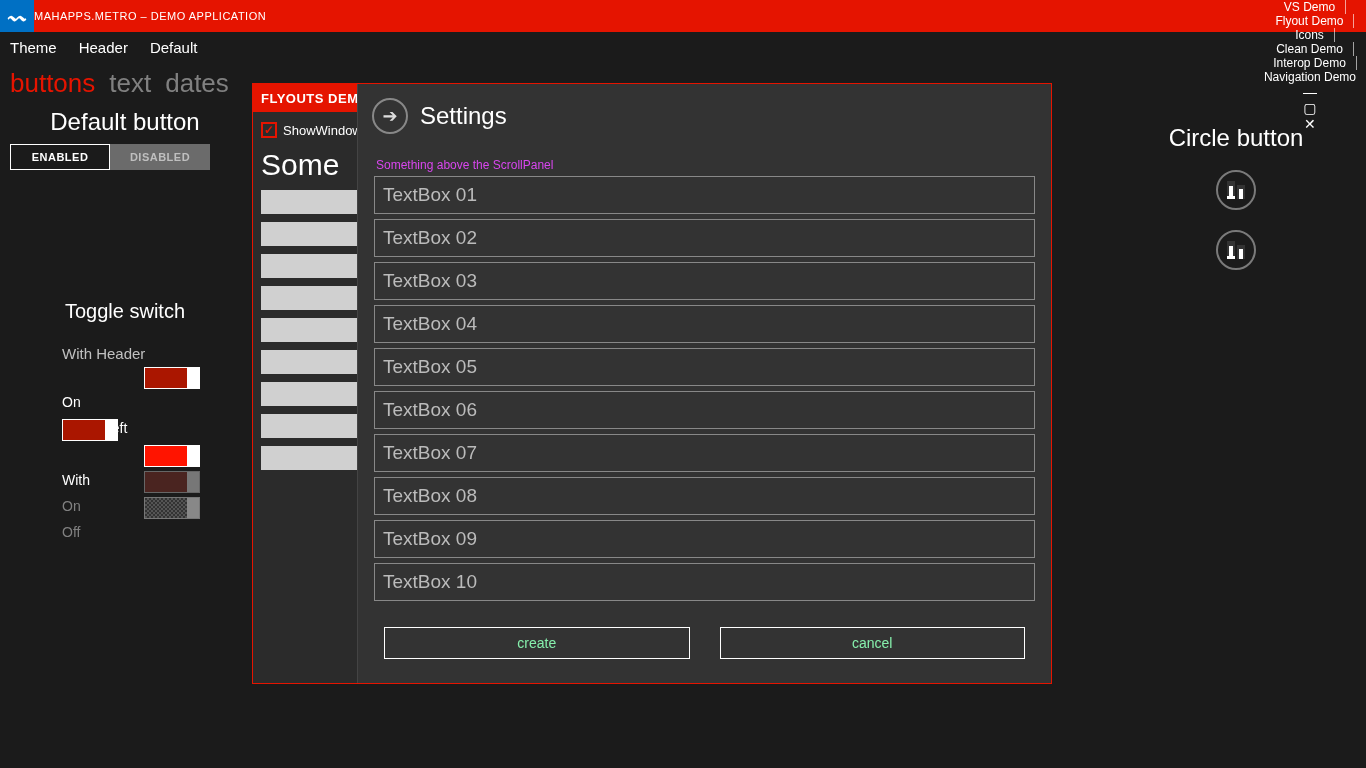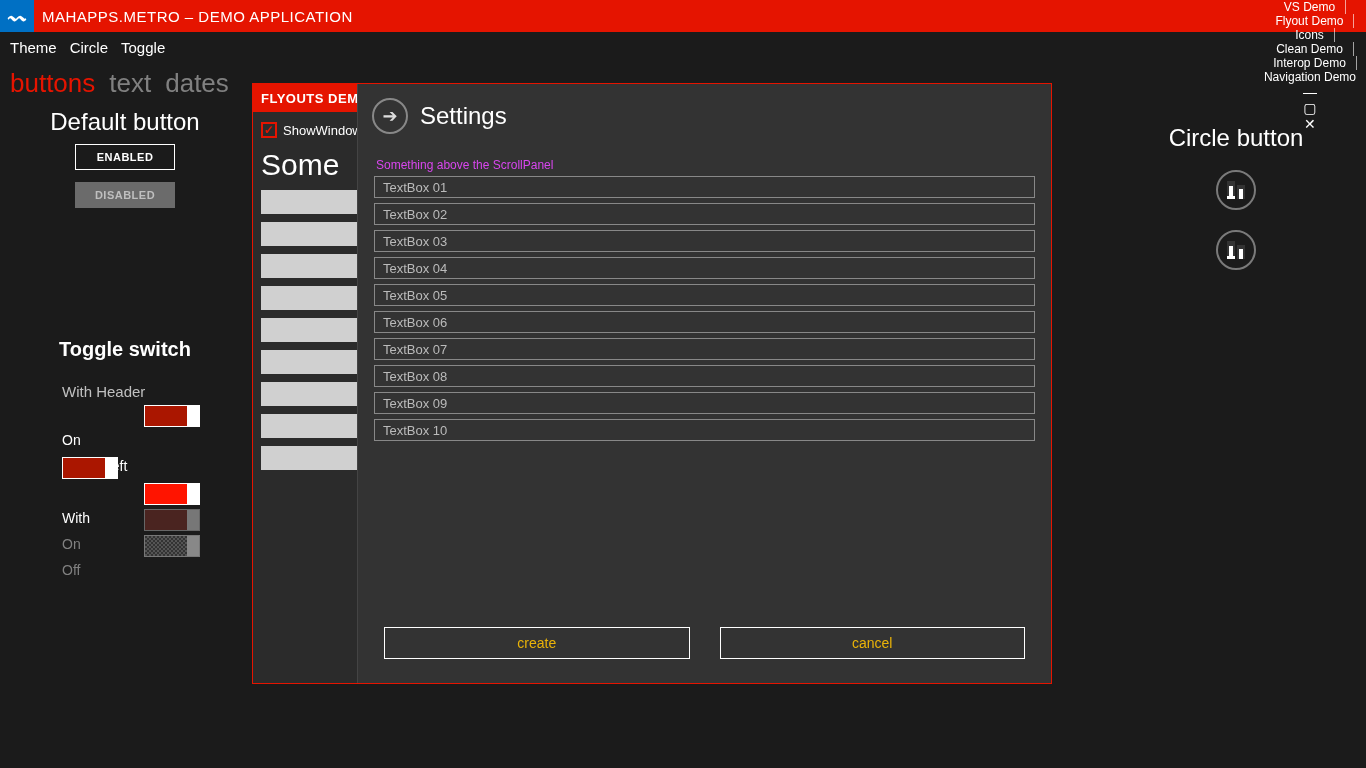--- a/index.html
+++ b/index.html
@@ -1,35 +1,35 @@
 <!DOCTYPE html>
 <html><head>
 <meta charset="utf-8">
 <style>
   * { box-sizing: border-box; margin:0; padding:0; font-family: "Segoe UI", Arial, sans-serif; }
   body { background:#1b1b1b; width:1366px; height:768px; overflow:hidden; color:#fff; position:relative; }
   .titlebar { height:32px; background:#e51400; display:flex; align-items:center; }
   .titlebar .logo { width:34px; height:32px; background:#0070c4; display:flex; align-items:center; justify-content:center; font-size:18px;}
-  .titlebar .apptitle { margin-left:8px; font-size:15px; letter-spacing:0.5px; color:#fff; font-weight:400; text-transform:uppercase;}
+  .titlebar .apptitle { font-size:11px; letter-spacing:0.5px; color:#fff; font-weight:400; text-transform:uppercase;}
   .titlebar .links { margin-left:auto; display:flex; align-items:center; height:100%; font-size:12px;flex-direction:column; }
   .titlebar .links a { color:#fff; text-decoration:none; padding:0 10px; height:18px; display:flex; align-items:center; border-right:1px solid rgba(255,255,255,0.6); cursor:pointer;}
   .titlebar .links a.last { border-right:none; }
   .titlebar .winbtn { width:28px; height:32px; display:flex; align-items:center; justify-content:center; color:#fff; cursor:pointer; font-size:14px;}
-  .menubar { height:30px; display:flex; align-items:center; padding:0 10px; gap:13px; font-size:15px; }
+  .menubar { height:30px; display:flex; align-items:center; padding:0 10px; gap:22px; font-size:15px; }
   .menubar span { cursor:pointer; }
   .tabrow { display:flex; align-items:center; gap:14px; padding: 6px 10px 10px 10px; font-size:26px; font-weight:300;}
   .tabrow .tab { color:#808080; cursor:pointer; }
   .tabrow .tab.active { color:#e51400; }
   .leftcol { position:absolute; left:0; top:108px; width:250px; padding:0 10px;}
   .sectiontitle { font-size:24px; font-weight:300; text-align:center; margin-bottom:8px;}
-  .centerbox { display:flex; flex-direction:column; align-items:center; gap:12px; }
+  .centerbox { display:flex; flex-direction:row; }
   .btn { width:100px; height:26px; border:1px solid #fff; background:transparent; color:#fff; font-size:11px; letter-spacing:0.5px; font-weight:600; cursor:pointer; text-transform:uppercase;}
   .btn.disabled { background:#6b6b6b; border-color:#6b6b6b; color:#bfbfbf; cursor:default;}
   .togglesec { margin-top:130px; }
-  .togglesec .hdr { font-size:20px; font-weight:700; text-align:center;}
+  .togglesec .hdr { font-size:20px; font-weight:400; text-align:center;}
   .togglesec .sub { font-size:15px; color:#c0c0c0; margin:22px 0 4px 52px;}
   .tglrow { display:flex; align-items:center; gap:8px; height:24px; margin:2px 0 2px 52px;}
   .tglrow .lbl { font-size:14px; min-width:50px;margin-top:48px;}
   .tglrow .lbl.dim { color:#808080; }
   .tgl { width:56px; height:22px; border:1px solid #fff; display:flex; cursor:pointer; }
   .tgl .fill { flex:1; }
   .tgl .thumb { width:12px; background:#fff;}
   .tgl.red .fill { background:#aa1600; }
   .tgl.bright .fill { background:#ff1400; }
   .tgl.dim { border-color:#666; }
@@ -56,23 +56,23 @@
   .subwin .greyblocks { padding:8px; display:flex; flex-direction:column; gap:8px;}
   .subwin .greyblocks div { height:24px; background:#d0d0d0;}
   
   
   .flyout { position:absolute; left:104px; top:0; right:0; bottom:0; background:#333333; border-left:1px solid #444; display:flex; flex-direction:column;}
   .flyout-header { display:flex; align-items:center; gap:12px; padding:14px 18px 6px 14px;}
   .flyout-header .back { width:36px; height:36px; border:2px solid #888; border-radius:50%; display:flex; align-items:center; justify-content:center; cursor:pointer; font-size:18px; color:#ddd;}
   .flyout-header h2 { font-size:24px; font-weight:300;}
   .flyout-sub { font-size:12px; color:#d946ef; padding: 18px 16px 4px 18px;}
   .flyout-body { flex:1; padding: 0 16px; overflow:auto;}
-  .tbox { width:100%; height:22px; border:1px solid #888; background:transparent; color:#bbb; padding:0 8px; margin-bottom:5px; font-size:13px;}
+  .tbox { width:100%; height:38px; border:1px solid #888; background:transparent; color:#bbb; padding:0 8px; margin-bottom:5px; font-size:19px;}
   .flyout-footer { display:flex; gap:30px; padding:16px 26px 24px 26px;}
-  .flyout-footer button { flex:1; height:32px; border:1px solid #fff; background:transparent; color:#eab308; font-size:14px; cursor:pointer;}
+  .flyout-footer button { flex:1; height:32px; border:1px solid #fff; background:transparent; color:#86efac; font-size:14px; cursor:pointer;}
 </style>
 </head>
 <body>
 
 <div class="titlebar">
   <div class="logo">〰</div>
   <div class="apptitle">MAHAPPS.METRO – DEMO APPLICATION</div>
   <div class="links">
     <a>VS Demo</a>
     <a>Flyout Demo</a>
@@ -81,22 +81,22 @@
     <a>Interop Demo</a>
     <a class="last">Navigation Demo</a>
     <div class="winbtn">—</div>
     <div class="winbtn">▢</div>
     <div class="winbtn">✕</div>
   </div>
 </div>
 
 <div class="menubar">
   <span>Theme</span>
-  <span>Circle</span>
-  <span>Toggle</span>
+  <span>Header</span>
+  <span>Default</span>
 </div>
 
 <div class="tabrow">
   <span class="tab active">buttons</span>
   <span class="tab">text</span>
   <span class="tab">dates</span>
 </div>
 
 <div class="leftcol">
   <div class="sectiontitle">Default button</div>

